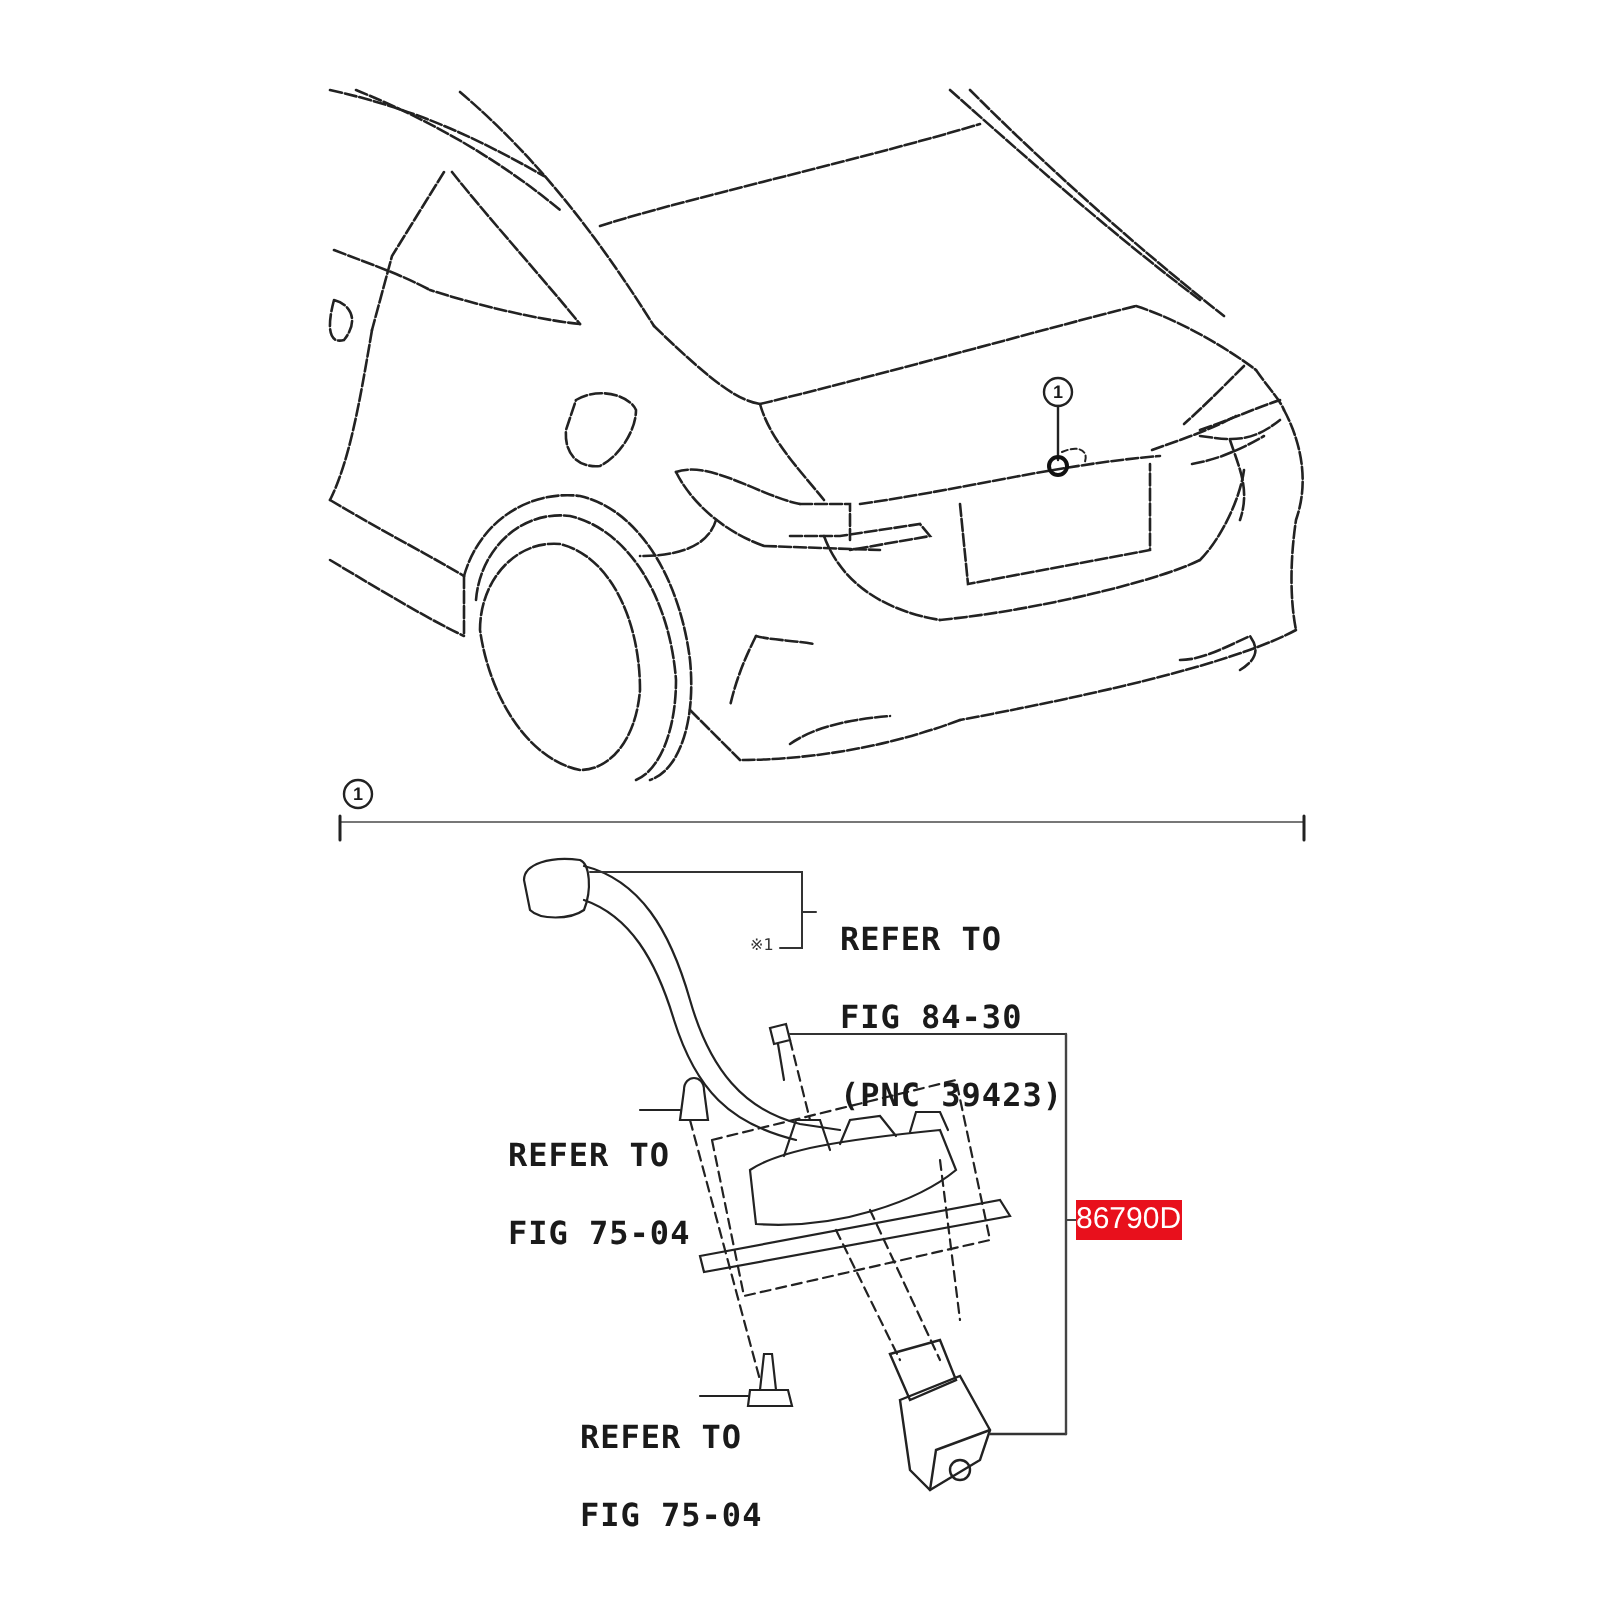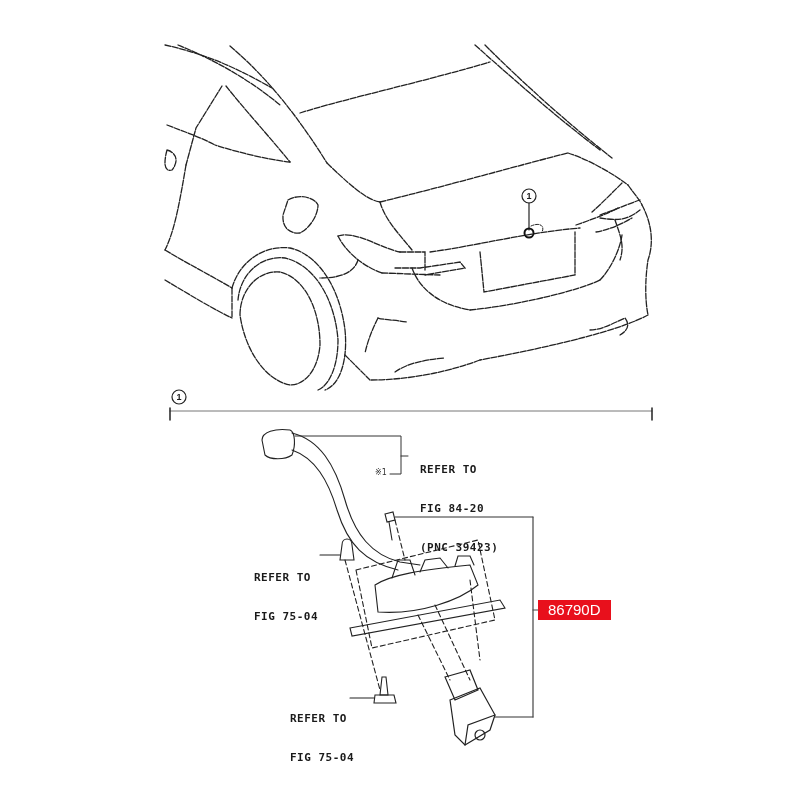--- a/index.html
+++ b/index.html
@@ -18,32 +18,32 @@
       position: absolute;
       left: 0;
       top: 0;
       width: 800px;
       height: 800px;
     }
     .ref-label {
       position: absolute;
       font-family: "DejaVu Sans Mono", monospace;
       font-weight: bold;
-      font-size: 11px;
+      font-size: 16px;
       line-height: 13px;
       color: #1a1a1a;
       letter-spacing: 0.5px;
       white-space: pre;
     }
     .part-badge {
       position: absolute;
       left: 538px;
       top: 600px;
       height: 20px;
-      padding: 0 10px;
+      padding: 0 0;
       background: #e8101c;
       color: #ffffff;
       font-family: "Liberation Sans", sans-serif;
       font-size: 15px;
       line-height: 20px;
       cursor: pointer;
     }
     .callout {
       position: absolute;
       font-family: "Liberation Sans", sans-serif;
@@ -216,21 +216,21 @@
       <polyline points="295,436 401,436 401,474 390,474" stroke="#333" stroke-width="1"></polyline>
       <line x1="401" y1="456" x2="408" y2="456" stroke="#333" stroke-width="1"></line>
     </g>
   </svg>
 
   <div class="callout" style="left:522px; top:189px;">1</div>
   <div class="callout" style="left:172px; top:390px;">1</div>
 
   <div class="ref-label" style="left:420px; top:437px;">
     <div>REFER TO</div>
-    <div>FIG 84-20</div>
+    <div>FIG 84-30</div>
     <div>(PNC 39423)</div>
   </div>
   <div class="note-mark" style="left:375px; top:468px;">※1</div>
 
   <div class="ref-label" style="left:254px; top:545px;">
     <div>REFER TO</div>
     <div>FIG 75-04</div>
   </div>
 
   <div class="ref-label" style="left:290px; top:686px;">

